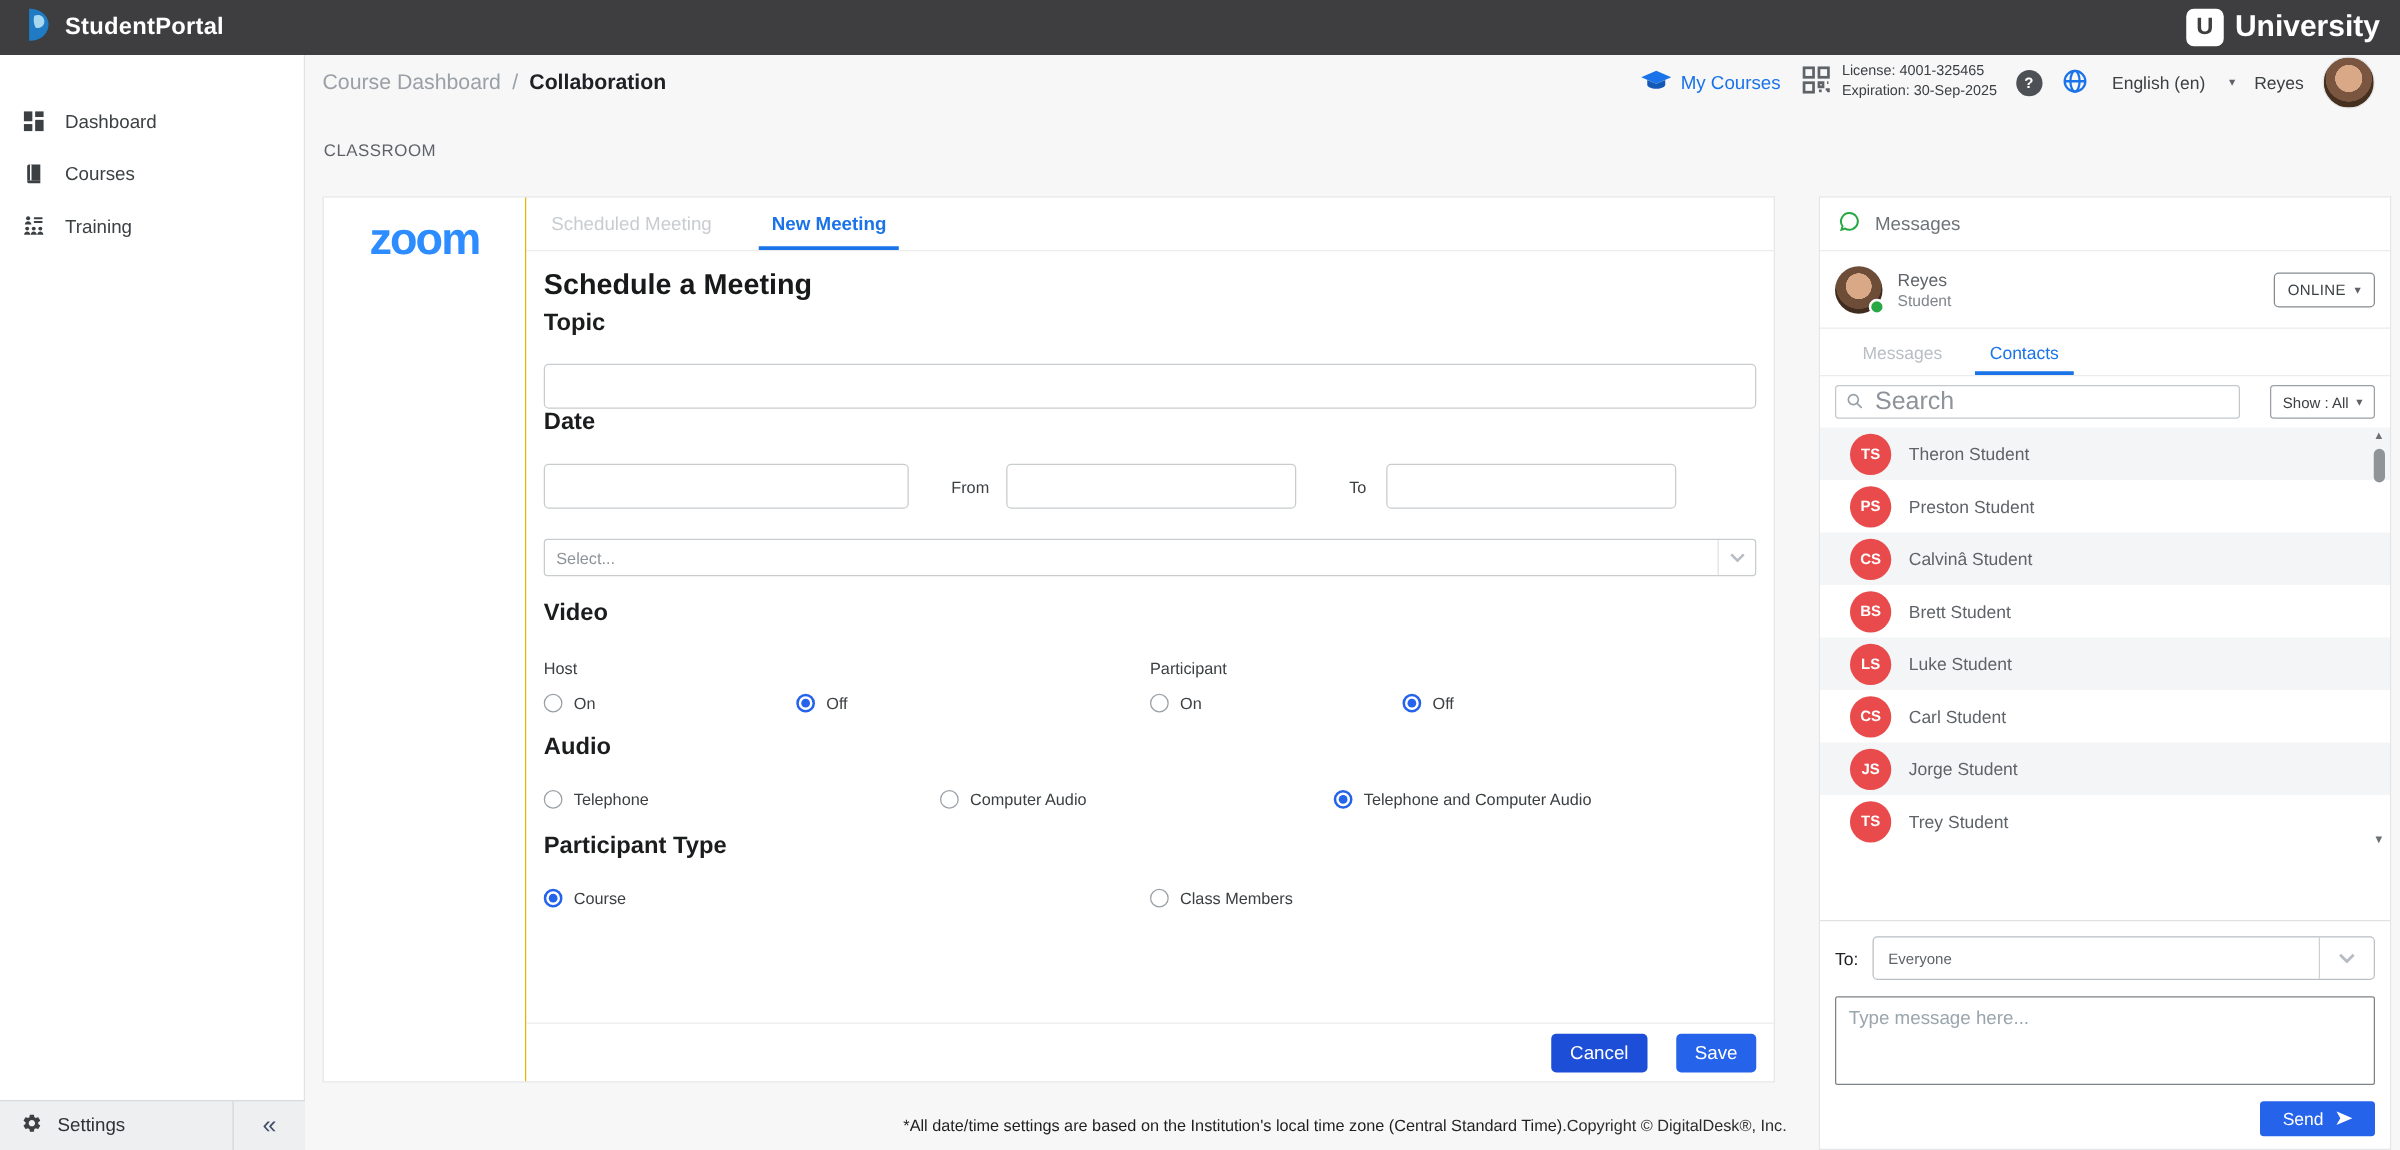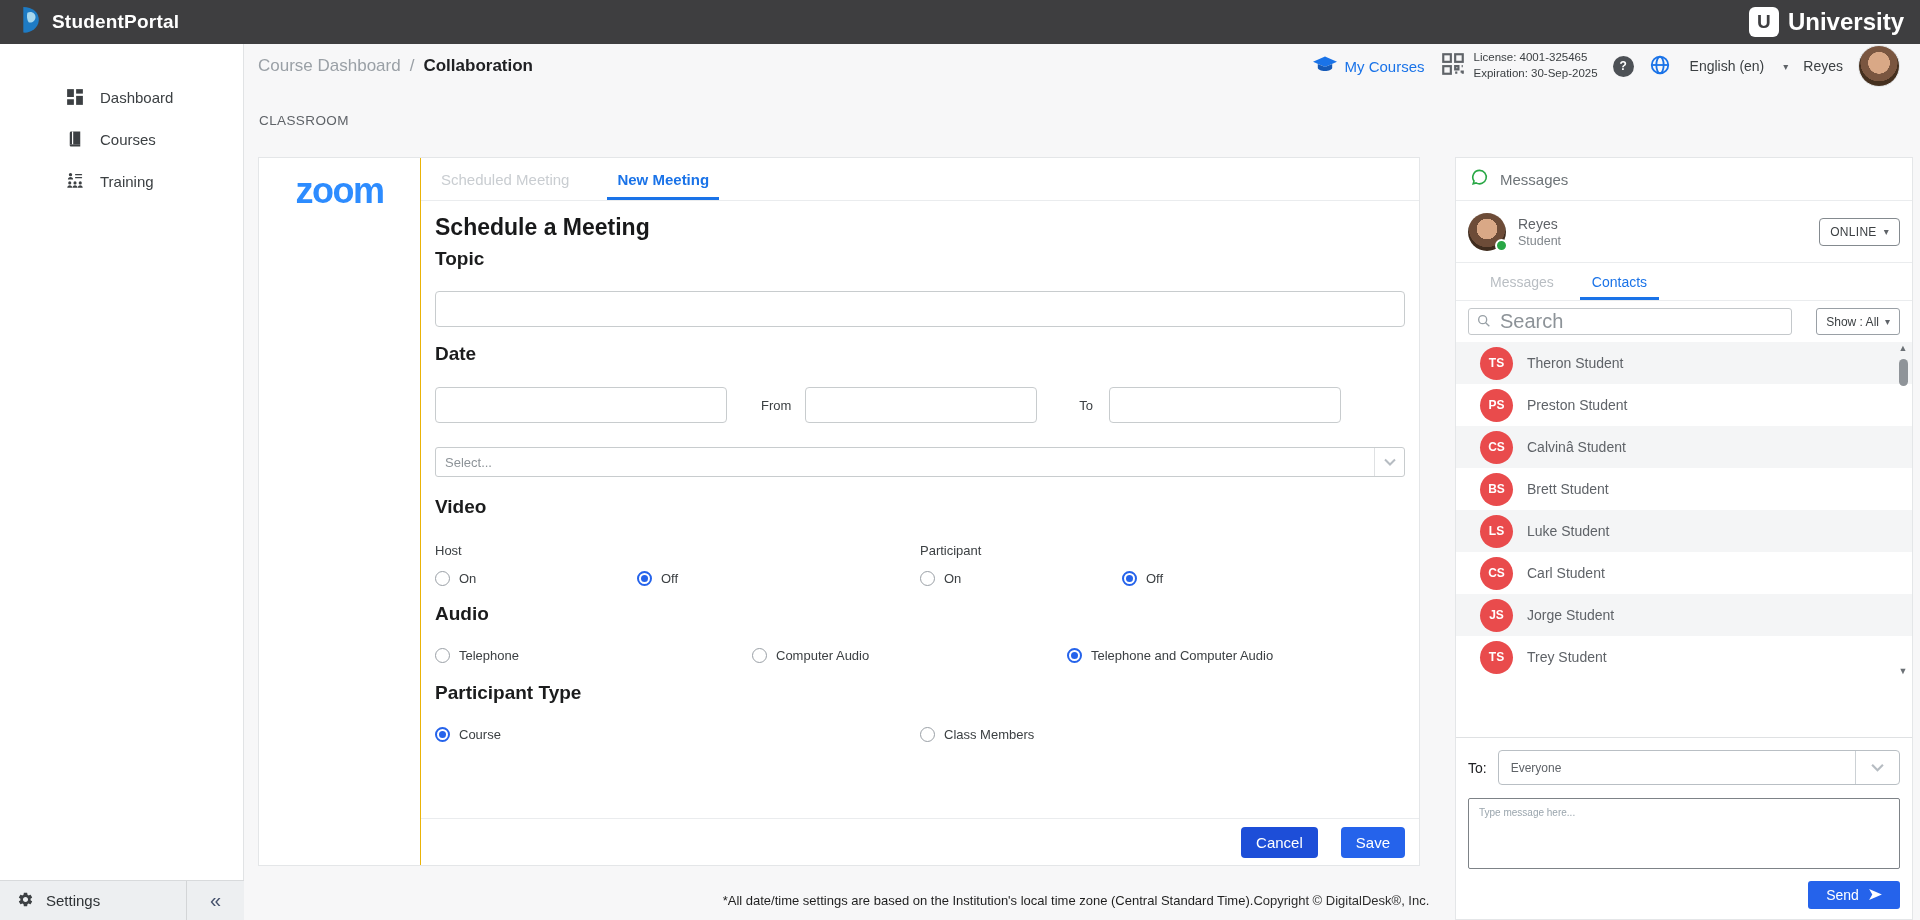--- a/index.html
+++ b/index.html
@@ -19,21 +19,21 @@
   }
   .brand{ display:flex; align-items:center; gap:10px; }
   .brand-name{ color:#fff; font-size:19px; font-weight:700; letter-spacing:.2px; }
   .university{ display:flex; align-items:center; gap:9px; }
   .u-box{ width:30px; height:30px; background:#fff; border-radius:6px; display:flex; align-items:center; justify-content:center;
           color:#3e3e40; font-weight:700; font-size:19px; }
   .university-name{ color:#fff; font-size:24px; font-weight:700; }
   
   .sidebar{
     position:absolute; left:0; top:44px; width:244px; height:836px;
-    background:#fff; border-right:1px solid #e1e3e5; padding-top:32px; z-index:20;padding-left:48px;
+    background:#fff; border-right:1px solid #e1e3e5; padding-top:32px; z-index:20;
   }
   .side-item{ height:42px; display:flex; align-items:center; gap:15px; padding-left:17px;
     font-size:15px; color:#3c4043; cursor:pointer; }
   .side-item .ic{ width:20px; display:flex; justify-content:center; }
   .sidebar-footer{
     position:absolute; left:0; top:880px; width:244px; height:40px;
     background:#edeff1; border-top:1px solid #d8dadc; display:flex; z-index:25;
   }
   .settings-cell{ flex:1; display:flex; align-items:center; gap:12px; padding-left:17px;
     font-size:15px; color:#2f3336; border-right:1px solid #d3d5d7; cursor:pointer; }
@@ -74,21 +74,21 @@
   .tab{ position:relative; height:100%; display:flex; align-items:center; font-size:15px; padding:0 6px; cursor:pointer; }
   .tab.inactive{ color:#c9cdd1; }
   .tab.active{ color:#1a73e8; font-weight:700; }
   .tab.active::after{ content:""; position:absolute; left:-4px; right:-4px; bottom:0; height:3px; background:#1a73e8; }
   .form-body{ flex:1; padding:13px 14px 0; }
   .form-title{ font-size:23px; font-weight:700; color:#18191a; }
   .sec{ font-size:19px; font-weight:700; color:#1b1c1d; }
   .mt-topic{ margin-top:7px; }
   .topic-input{ margin-top:21px; width:100%; height:36px; border:1px solid #c8ccce; border-radius:4px;
     font-size:14px; padding:0 10px; font-family:inherit; }
-  .mt-date{ margin-top:16px; }
+  .mt-date{ }
   .date-row{ margin-top:22px; display:flex; align-items:center; }
   .date-row input{ height:36px; border:1px solid #c8ccce; border-radius:4px; font-size:14px; padding:0 10px; font-family:inherit; }
   .inp-date{ width:292px; }
   .lbl-from{ margin-left:34px; margin-right:14px; font-size:13px; color:#3c4043; }
   .inp-from{ width:232px; }
   .lbl-to{ margin-left:42px; margin-right:16px; font-size:13px; color:#3c4043; }
   .inp-to{ width:232px; }
   .mt-tz{ margin-top:16px; }
   .tz-select{ margin-top:24px; height:30px; border:1px solid #c8ccce; border-radius:3px;
     display:flex; align-items:center; cursor:pointer; }
@@ -158,21 +158,21 @@
   .scroll-arrow{ font-size:9px; color:#6b7075; line-height:1; cursor:pointer; }
   .scroll-thumb{ width:9px; height:27px; border-radius:5px; background:#8f9499; margin-top:6px; cursor:pointer; }
   .scroll-spacer{ flex:1; }
   .compose{ margin-top:auto; border-top:1px solid #dfe1e3; padding:12px 12px 10px; }
   .to-row{ display:flex; align-items:center; }
   .to-label{ font-size:14px; color:#202124; margin-right:11px; }
   .to-select{ flex:1; height:35px; border:1px solid #b9bfc4; border-radius:4px; display:flex; align-items:center; cursor:pointer; }
   .to-text{ flex:1; font-size:12px; color:#5f6368; padding-left:12px; }
   .to-chev{ width:44px; height:100%; border-left:1px solid #ccd1d5; display:flex; align-items:center; justify-content:center; }
   .msg-area{ margin-top:13px; width:100%; height:71px; border:1px solid #7d8287; border-radius:2px;
-    font-size:10px; color:#3c4043; padding:8px 10px; resize:none; font-family:inherit; }
+    font-size:15px; color:#3c4043; padding:8px 10px; resize:none; font-family:inherit; }
   .msg-area::placeholder{ color:#9aa5ad; }
   .send-row{ margin-top:8px; display:flex; justify-content:flex-end; }
   .send-btn{ width:92px; height:28px; background:#2563eb; border:none; border-radius:3px; color:#fff;
     font-size:14px; display:flex; align-items:center; justify-content:center; gap:10px; font-family:inherit; cursor:pointer; }
   
   .page-footer{
     position:absolute; left:244px; top:880px; right:0; height:40px;
     display:flex; align-items:center; justify-content:center; padding-right:12px;
   }
   .footer-note{ font-size:13px; color:#1f1f1f; }

